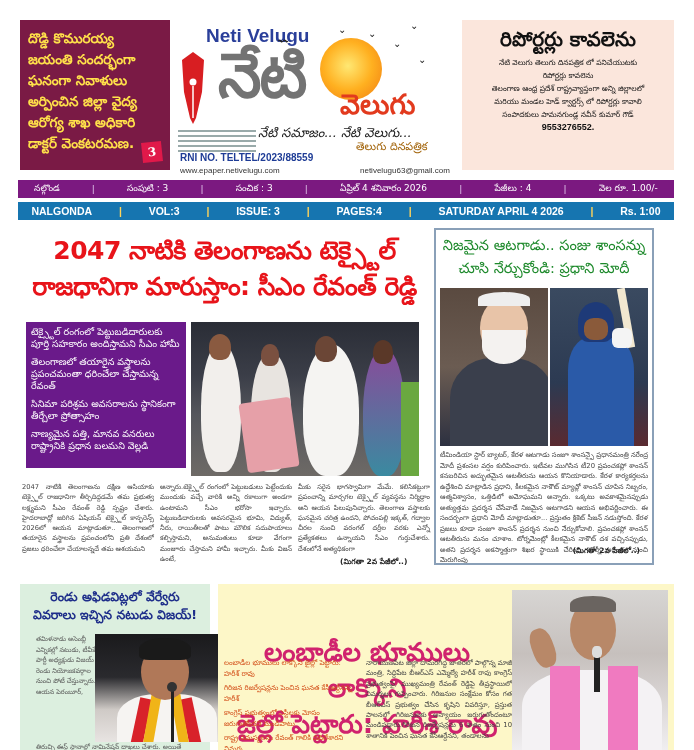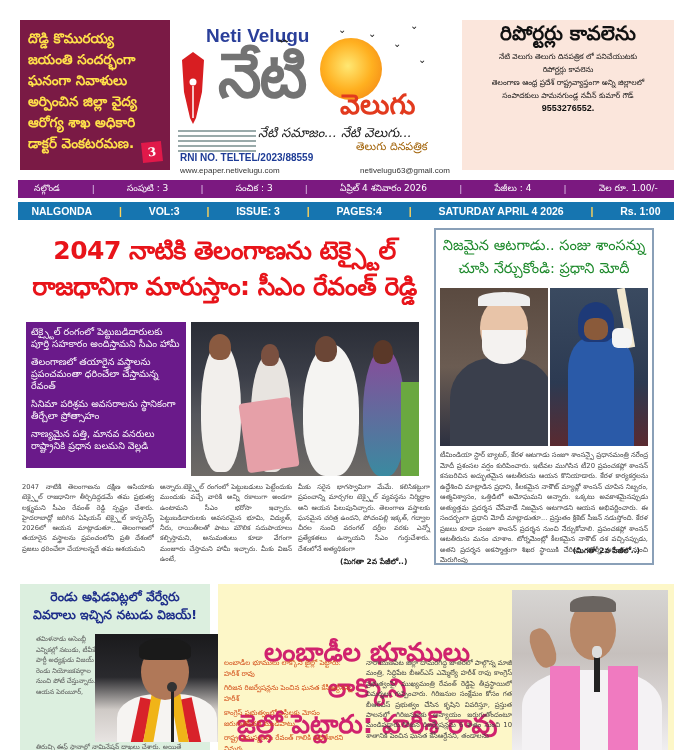--- a/index.html
+++ b/index.html
@@ -32,21 +32,21 @@
   .logo .lines { position: absolute; left: 0; top: 120px; width: 78px; }
   .logo .lines div { height: 2px; background: #9aa; margin-bottom: 3px; }
   .logo .tagline { position: absolute; left: 80px; top: 115px; font-size: 13px; color: #222; font-style: italic; }
   .logo .rni { position: absolute; left: 2px; top: 142px; font-size: 10px; font-weight: bold; color: #1e3c96;
     font-family: "Liberation Sans", sans-serif; }
   .logo .dinapatrika { position: absolute; left: 178px; top: 130px; font-size: 11px; color: #a16207; }
   .logo .web { position: absolute; left: 2px; top: 156px; font-size: 8px; color: #333; font-family: "Liberation Sans", sans-serif; }
   .logo .mail { position: absolute; left: 182px; top: 156px; font-size: 8px; color: #333; font-family: "Liberation Sans", sans-serif; }
 
   .right-box {
-    position: absolute; left: 462px; top: 20px; width: 212px; height: 150px; background: #fbe6dc; padding: 0 4px;
+    position: absolute; left: 462px; top: 20px; width: 212px; height: 150px; background: #fbe6dc; padding: 6px 4px;
     text-align: center;
   }
   .right-box h2 { font-size: 20px; font-weight: bold; color: #111; line-height: 26px; margin-bottom: 4px; }
   .right-box p { font-size: 7.5px; line-height: 13px; color: #111; }
   .right-box p.phone { font-weight: bold; font-size: 9px; font-family: "Liberation Sans", sans-serif; }
 
   
   .strip { position: absolute; left: 18px; width: 656px; height: 18px; display: flex; align-items: center;
     justify-content: space-around; font-size: 9px; color: #fff; }
   .strip-te { top: 180px; background: #7b1980; }
@@ -134,20 +134,21 @@
   <span class="dinapatrika">తెలుగు దినపత్రిక</span>
   <span class="web">www.epaper.netivelugu.com</span>
   <span class="mail">netivelugu63@gmail.com</span>
 </div>
 
 <div class="right-box">
   <h2>రిపోర్టర్లు కావలెను</h2>
   <p>నేటి వెలుగు తెలుగు దినపత్రిక లో పనిచేయుటకు</p>
   <p>రిపోర్టర్లు కావలెను</p>
   <p>తెలంగాణ ఆంధ్ర ప్రదేశ్ రాష్ట్రవ్యాప్తంగా అన్ని జిల్లాలలో</p>
+  <p>మరియు మండల హెడ్ క్వార్టర్స్ లో రిపోర్టర్లు కావాలి</p>
   <p>సంపాదకులు పామనగుండ్ల నవీన్ కుమార్ గౌడ్</p>
   <p class="phone">9553276552.</p>
 </div>
 
 <div class="strip strip-te">
   <span>నల్గొండ</span>
     <span class="sep">|</span>
   <span>సంపుటి : 3</span>
     <span class="sep">|</span>
   <span>సంచిక : 3</span>

